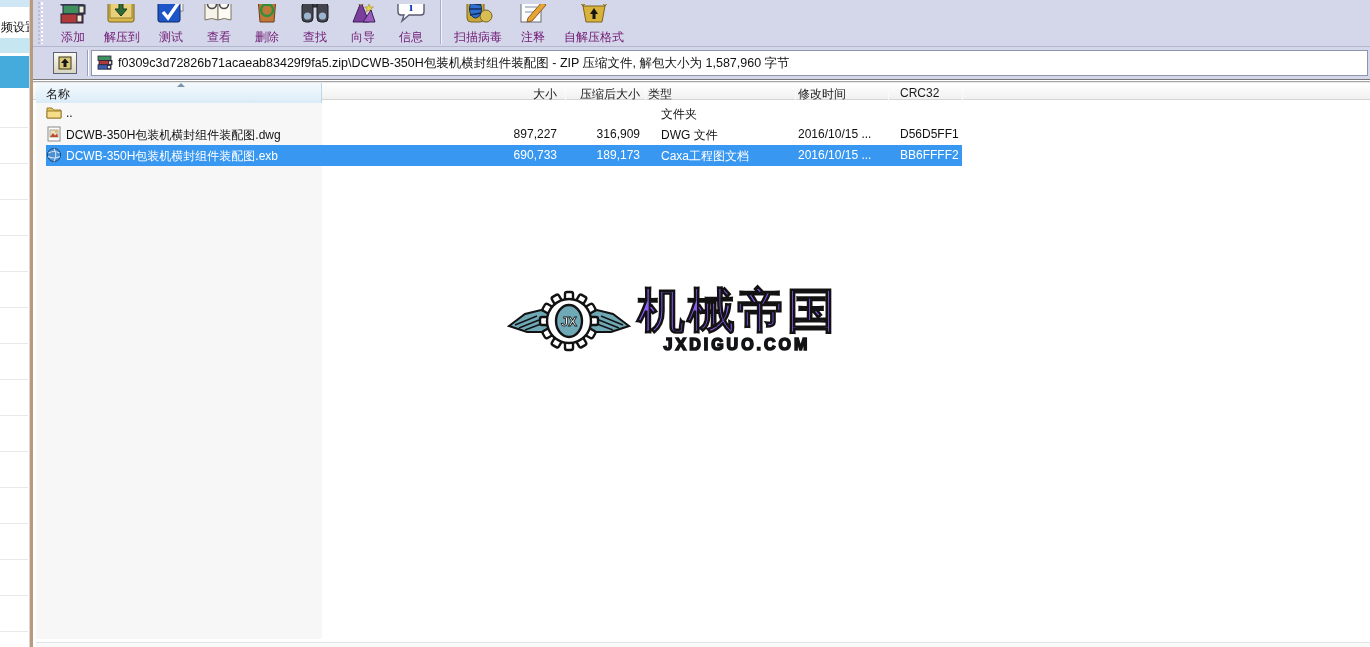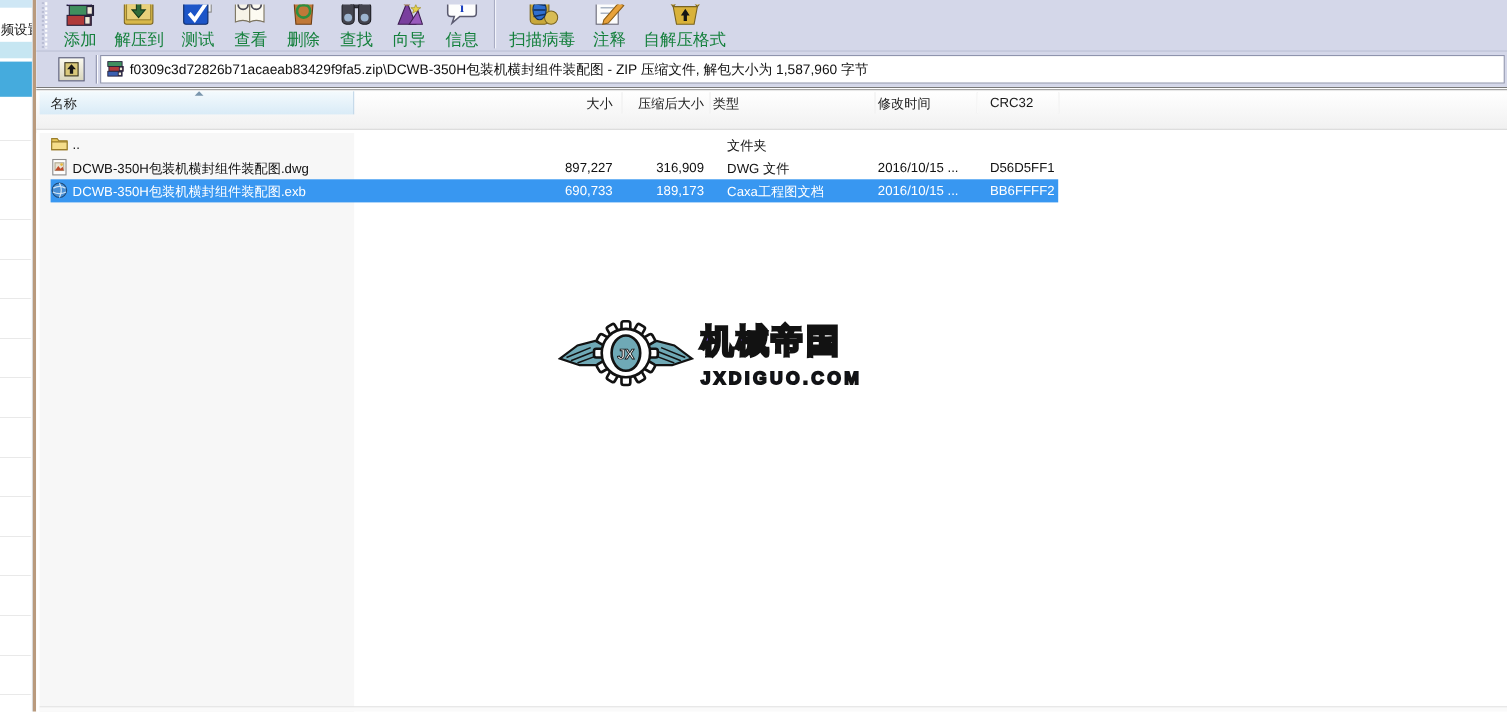--- a/index.html
+++ b/index.html
@@ -20,36 +20,36 @@
   .winrar { position:absolute; left:33px; top:0; right:0; height:647px; background:#fff; }
 
   
   .toolbar { position:relative; height:47px; background:#d4d7e9; border-bottom:1px solid #b4b8cf; display:flex; align-items:stretch; padding-left:16px; }
   .gripper { position:absolute; left:5px; top:2px; width:6px; height:42px;
     background:repeating-linear-gradient(to bottom, #b9bdd4 0 2px, transparent 2px 4px),
                repeating-linear-gradient(to bottom, #ffffff 0 2px, transparent 2px 4px);
     background-size:2px 100%, 2px 100%; background-position:0 0, 3px 1px; background-repeat:repeat-y; }
   .tbtn { display:flex; flex-direction:column; align-items:center; justify-content:flex-end; padding:0 7px 3px 7px; height:47px; cursor:default; }
   .ticon { height:26px; width:34px; margin-top:-5px; display:flex; align-items:flex-end; justify-content:center; overflow:hidden; }
-  .tlabel { font-size:15px; color:#15803d; line-height:14px; white-space:nowrap; }
+  .tlabel { font-size:12px; color:#701a75; line-height:14px; white-space:nowrap; }
   .tsep { width:2px; height:44px; margin:0 5px; align-self:flex-start;
     background:linear-gradient(to right,#a9adc4 0 1px,#f2f3fa 1px 2px); }
 
   
   .addr-row { position:relative; height:32px; background:#d4d7e9; }
   .up-btn { position:absolute; left:20px; top:5px; width:24px; height:22px; border:1px solid #5d6078;
     background:linear-gradient(#fbfaf0,#d9d6bd); display:flex; align-items:center; justify-content:center; }
   .combo-sep { position:absolute; left:54px; top:3px; width:2px; height:26px; background:linear-gradient(to right,#9a9eb6 0 1px,#fff 1px 2px); }
   .addr-combo { position:absolute; left:58px; top:3px; right:2px; height:26px; background:#fff; border:1px solid #8f94ad;
     display:flex; align-items:center; gap:5px; padding-left:5px; font-size:12.5px; color:#111; white-space:nowrap; overflow:hidden; }
 
   .dark-sep { height:4px; background:linear-gradient(#787878 0 1px, #ffffff 1px 2px, #a5a5a5 2px 3px, #e8e8e8 3px 4px); }
 
   
-  .lheader { position:relative; height:35px; background:linear-gradient(#ffffff,#f1f1f1); border-bottom:1px solid #d5d5d5; font-size:12px; color:#1a1a1a; }
+  .lheader { position:relative; height:17px; background:linear-gradient(#ffffff,#f1f1f1); border-bottom:1px solid #d5d5d5; font-size:12px; color:#1a1a1a; }
   .h-name-bg { position:absolute; left:3px; top:0; width:286px; height:21px; background:linear-gradient(#f4fafd,#d9ebf7); border-right:1px solid #c0d6e8; }
   .hcell { position:absolute; top:3px; white-space:nowrap; }
   .h-sep { position:absolute; top:1px; width:1px; height:19px; background:#e0e0e0; border-right:1px solid #fbfbfb; }
   .sort-arrow { position:absolute; left:144px; top:0; width:0; height:0;
     border-left:4px solid transparent; border-right:4px solid transparent; border-bottom:4px solid #7a96ad; }
 
   
   .list { position:relative; height:536px; background:#fff; }
   .namecol-tint { position:absolute; left:3px; top:0; width:286px; height:536px; background:#f7f7f7; }
   .row { position:relative; height:21px; font-size:12px; color:#111; }
@@ -61,21 +61,21 @@
   .c-type { left:628px; }
   .c-mod { left:765px; }
   .c-crc { left:867px; }
   .selbar { display:none; }
   .row.selected .selbar { display:block; position:absolute; left:13px; top:0; width:916px; height:21px; background:#3897f1; z-index:1; }
   .row.selected .cell, .row.selected { color:#fff; }
 
   
   .watermark { position:absolute; left:507px; top:282px; display:flex; align-items:center; z-index:5;justify-content:space-between; }
   .wm-text { margin-left:6px; }
-  .wm-brand { font-size:30px; font-weight:bold; color:#8b5cf6; -webkit-text-stroke:2.5px #121212; letter-spacing:2px; line-height:48px; }
+  .wm-brand { font-size:48px; font-weight:normal; color:#8b5cf6; -webkit-text-stroke:2.5px #121212; letter-spacing:2px; line-height:48px; }
   .wm-domain { font-size:16px; font-weight:bold; color:#0f172a; -webkit-text-stroke:1.6px #121212; letter-spacing:3px; text-align:center; line-height:20px; }
 
   .bottom-strip { position:absolute; left:3px; right:0; bottom:0; height:5px; background:#fafafa; border-top:1px solid #e3e3e3; }
 </style>
 </head>
 <body>
 
 <div class="bg-window">
   <div class="bg-topband"></div>
   <div class="bg-label">频设置</div>

